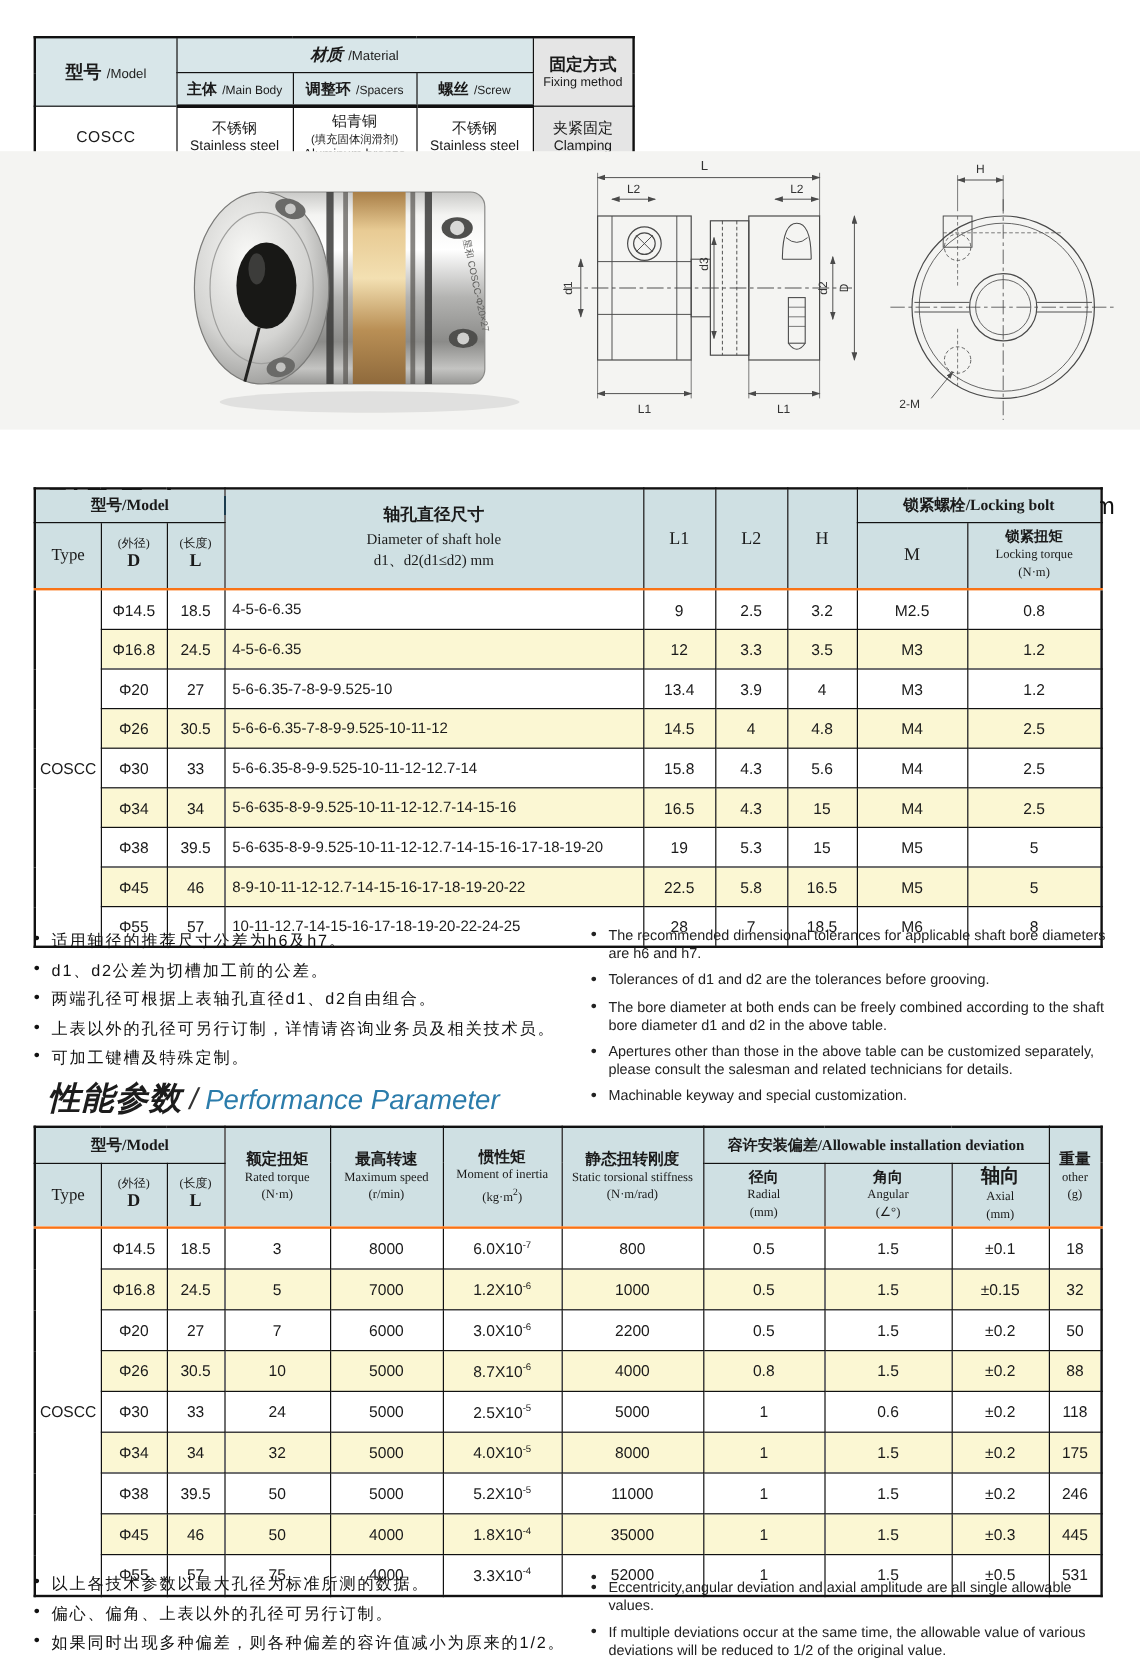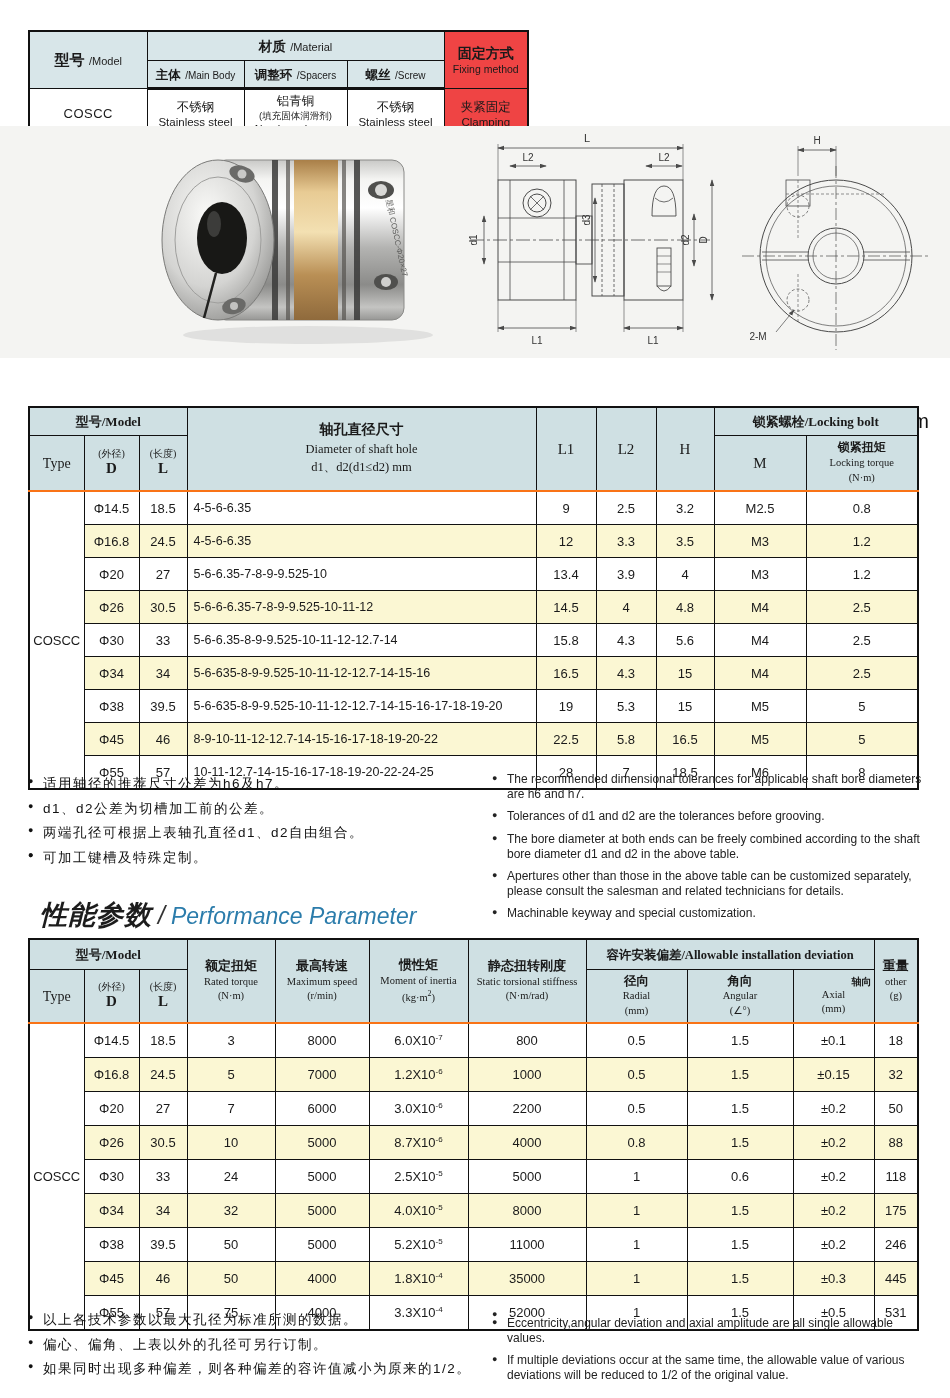--- a/index.html
+++ b/index.html
@@ -6,21 +6,21 @@
   body{
     width:950px;height:1398px;position:relative;background:#ffffff;
     font-family:"Liberation Sans","DejaVu Sans",sans-serif;color:#1a1a1a;
     -webkit-font-smoothing:antialiased;
   }
   
   .mat-table{position:absolute;left:28px;top:30px;border-collapse:collapse;table-layout:fixed;}
   .mat-table th,.mat-table td{border:1.5px solid #111;text-align:center;vertical-align:middle;padding:2px 3px;}
   .mat-table{border:2.5px solid #111;}
   .mat-table .hdr{background:#d8e6e9;}
-  .mat-table .yellow{background:#ef4444;}
+  .mat-table .yellow{background:#e5e5e5;}
   .mat-table tr.subhdr th{border-bottom:3px solid #111;}
   .cn-big{font-size:15px;font-weight:bold;}
   .en-small{font-size:11px;font-weight:normal;color:#222;}
   .cn-mid{font-size:12.5px;font-weight:bold;}
   .en-tiny{font-size:10px;font-weight:normal;}
   .cell-cn{font-size:12.5px;}
   .cell-en{font-size:11.5px;}
   .cell-note{font-size:9.5px;}
   .model-cell{font-size:13px;letter-spacing:.5px;}
   
@@ -78,21 +78,21 @@
       <col style="width:97px">
       <col style="width:84px">
     </colgroup>
   <tbody>
       <tr>
     <th rowspan="2" class="hdr">
       <span class="cn-big">型号</span>
       <span class="en-small">/Model</span>
     </th>
     <th colspan="3" class="hdr" style="height:24px;">
-      <span class="cn-mid" style="font-size:13.5px;">材质</span>
+      <span class="cn-mid" style="font-size:13.5px;font-style:italic;">材质</span>
       <span class="en-small">/Material</span>
     </th>
     <th rowspan="2" class="yellow">
       <div class="cn-mid" style="font-size:14px;">固定方式</div>
       <div class="en-tiny" style="font-size:10.5px;">Fixing method</div>
     </th>
   </tr>
   <tr class="subhdr">
     <th class="hdr" style="height:22px;">
       <span class="cn-mid">主体</span>
@@ -423,21 +423,21 @@
         <td>M6</td>
         <td>8</td>
       </tr>
     </tbody>
 </table>
 
 <ul class="notes note-cn" id="size-notes-cn">
     <li><span class="blt">●</span><span>适用轴径的推荐尺寸公差为h6及h7。</span></li>
     <li><span class="blt">●</span><span>d1、d2公差为切槽加工前的公差。</span></li>
     <li><span class="blt">●</span><span>两端孔径可根据上表轴孔直径d1、d2自由组合。</span></li>
-    <li><span class="blt">●</span></li>
+    <li><span class="blt">●</span><span>上表以外的孔径可另行订制，详情请咨询业务员及相关技术员。</span></li>
     <li><span class="blt">●</span><span>可加工键槽及特殊定制。</span></li>
   </ul>
 <ul class="notes note-en" id="size-notes-en">
     <li><span class="blt">●</span><span>The recommended dimensional tolerances for applicable shaft bore diameters are h6 and h7.</span></li>
     <li><span class="blt">●</span><span>Tolerances of d1 and d2 are the tolerances before grooving.</span></li>
     <li><span class="blt">●</span><span>The bore diameter at both ends can be freely combined according to the shaft bore diameter d1 and d2 in the above table.</span></li>
     <li><span class="blt">●</span><span>Apertures other than those in the above table can be customized separately, please consult the salesman and related technicians for details.</span></li>
     <li><span class="blt">●</span><span>Machinable keyway and special customization.</span></li>
   </ul>
 
@@ -505,21 +505,21 @@
         <div class="h-cn-s" style="font-size:12.5px;">径向</div>
         <div class="h-en-s">Radial</div>
         <div class="h-en-s">(mm)</div>
       </th>
       <th>
         <div class="h-cn-s" style="font-size:12.5px;">角向</div>
         <div class="h-en-s">Angular</div>
         <div class="h-en-s">(∠°)</div>
       </th>
       <th>
-        <div class="h-cn-s" style="font-size:10px;text-align:right;">轴向</div>
+        <div class="h-cn-s" style="font-size:16px;">轴向</div>
         <div class="h-en-s">Axial</div>
         <div class="h-en-s">(mm)</div>
       </th>
     </tr>
   </thead>
   <tbody>
       <tr>
         <td rowspan="9" class="type-cell">COSCC</td>
         <td>Φ14.5</td>
         <td>18.5</td>

